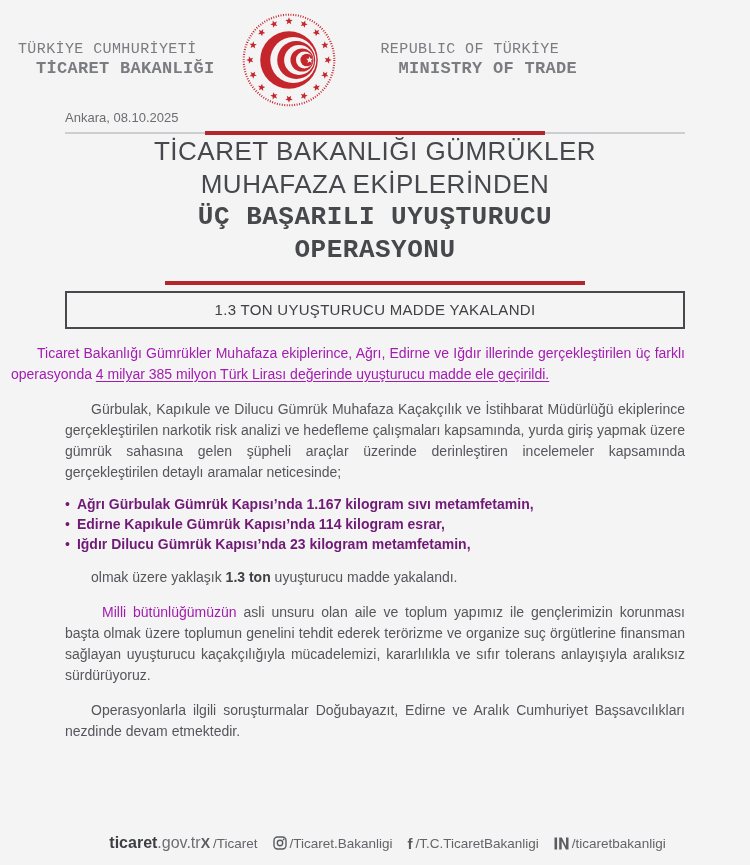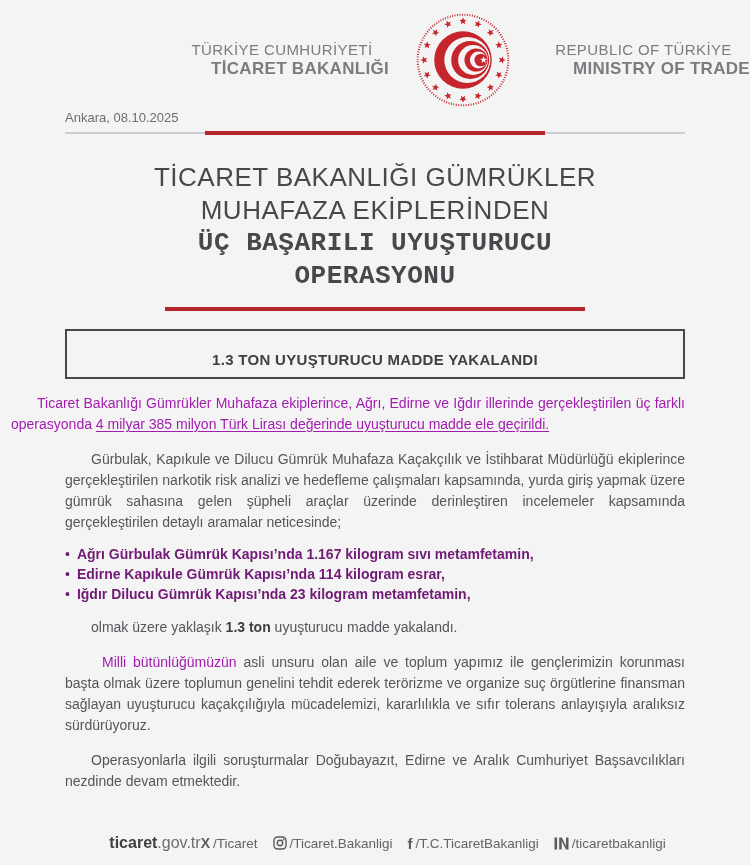--- a/index.html
+++ b/index.html
@@ -9,51 +9,52 @@
     overflow: hidden;
     background: #f4f4f5;
     font-family: "Liberation Sans", "DejaVu Sans", sans-serif;
     color: #55565a;
   }
 
   
   .masthead {
     display: flex;
     align-items: center;
-    justify-content: flex-end;
+    justify-content: flex-start;
     gap: 26px;
     padding-top: 11px;
     height: 108px;
+    font-family: Liberation Mono, monospace;
   }
   .mast-text { text-align: center; color: #7b7c80; }
   .mast-line1 { font-size: 15px; font-weight: 400; letter-spacing: .4px; }
   .mast-line2 { font-size: 17px; font-weight: 700; letter-spacing: .3px; margin-top: 1px; margin-left: 36px; }
   .logo { width: 96px; height: 96px; flex: 0 0 auto; }
 
   
   .dateline { margin: 2px 65px 0; font-size: 13px; color: #6c6d70; }
   .rule { position: relative; margin: 5px 65px 0; height: 5px; }
   .rule-base { position: absolute; left: 0; right: 0; top: 2px; height: 1.5px; background: #cdced0; }
   .rule-red  { position: absolute; left: 140px; width: 340px; top: 1px; height: 3.5px; background: #b2262c; }
 
   
-  .title { margin-top: 26px; text-align: center; color: #47484b; }
+  .title { text-align: center; color: #47484b; }
   .t-line { font-size: 26px; line-height: 33px; letter-spacing: .5px; }
   .t-light { font-weight: 400; }
   .t-bold  { font-weight: 700; font-family: Liberation Mono, monospace; }
   .title-underline { width: 420px; height: 4px; background: #b2262c; margin: 14px auto 0; }
 
   
   .banner-box {
-    margin: 18px 65px 0;
+    margin: 6px 65px 0;
     border: 2px solid #48494c;
-    padding: 20px 4px 9px;
+    padding: 8px 4px 9px;
     text-align: center;
     font-size: 15px;
-    font-weight: 700;
+    font-weight: 400;
     letter-spacing: .3px;
     color: #3f4043;
   }
 
   
   .para {
     margin: 14px 65px 0;
     font-size: 14px;
     line-height: 21px;
     text-align: justify;

